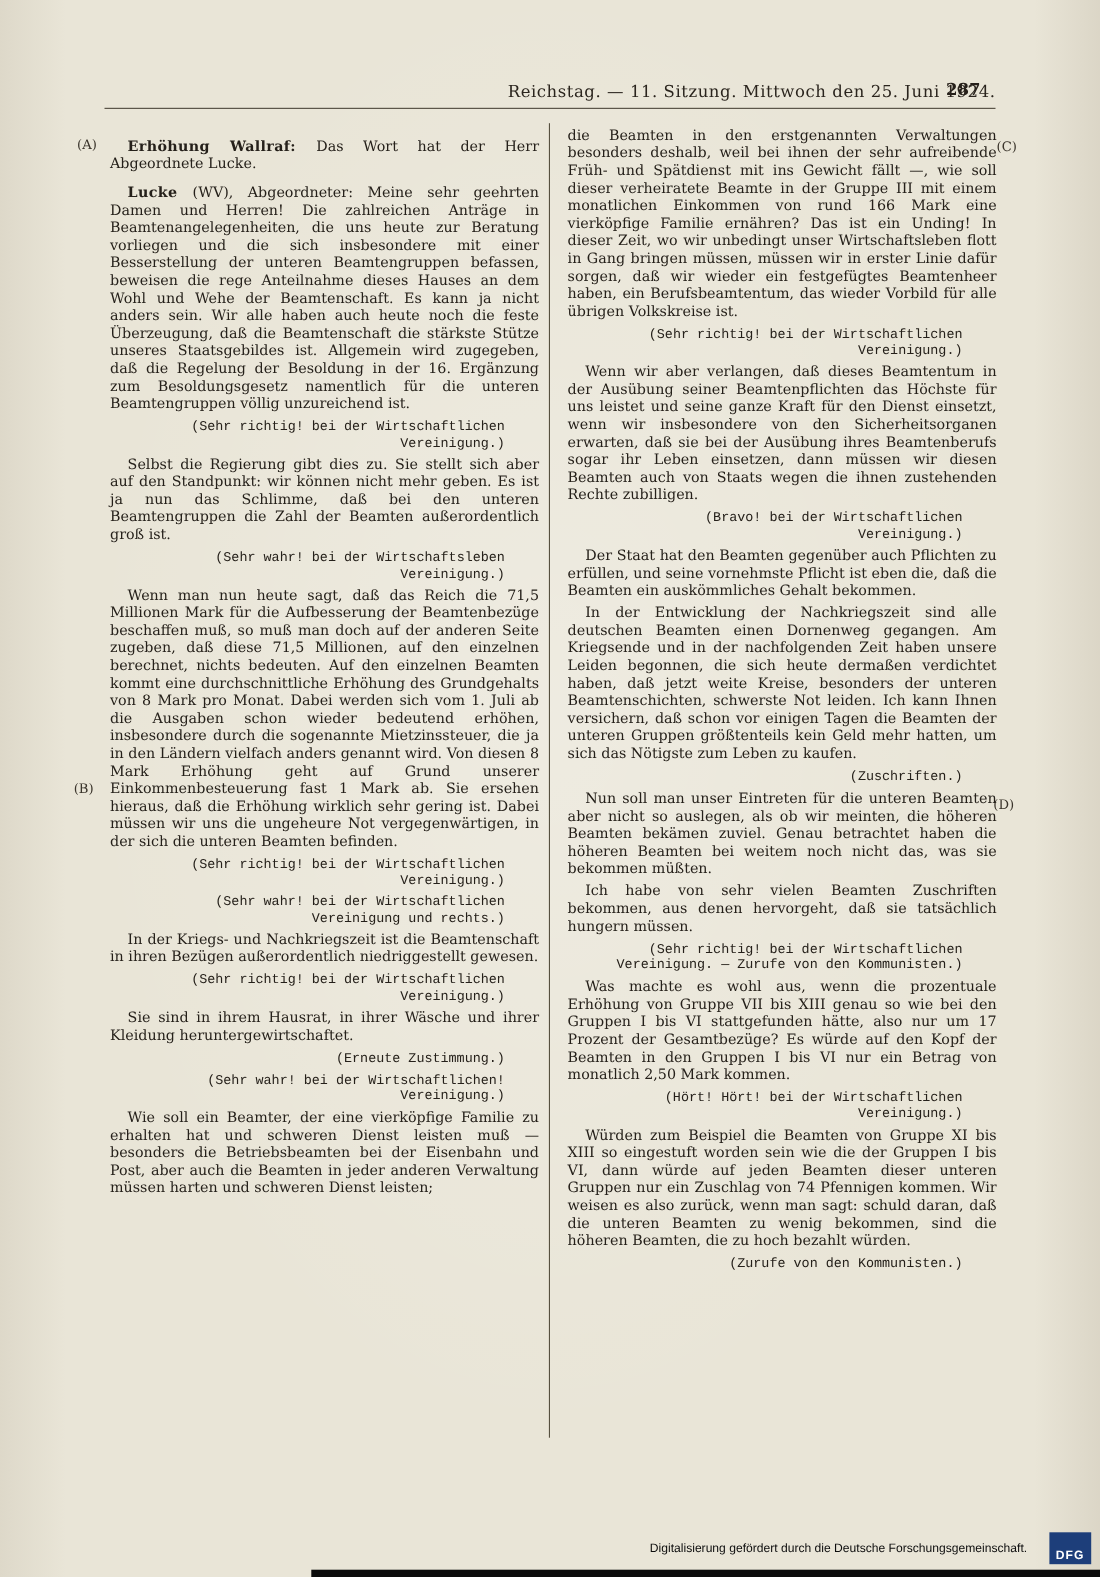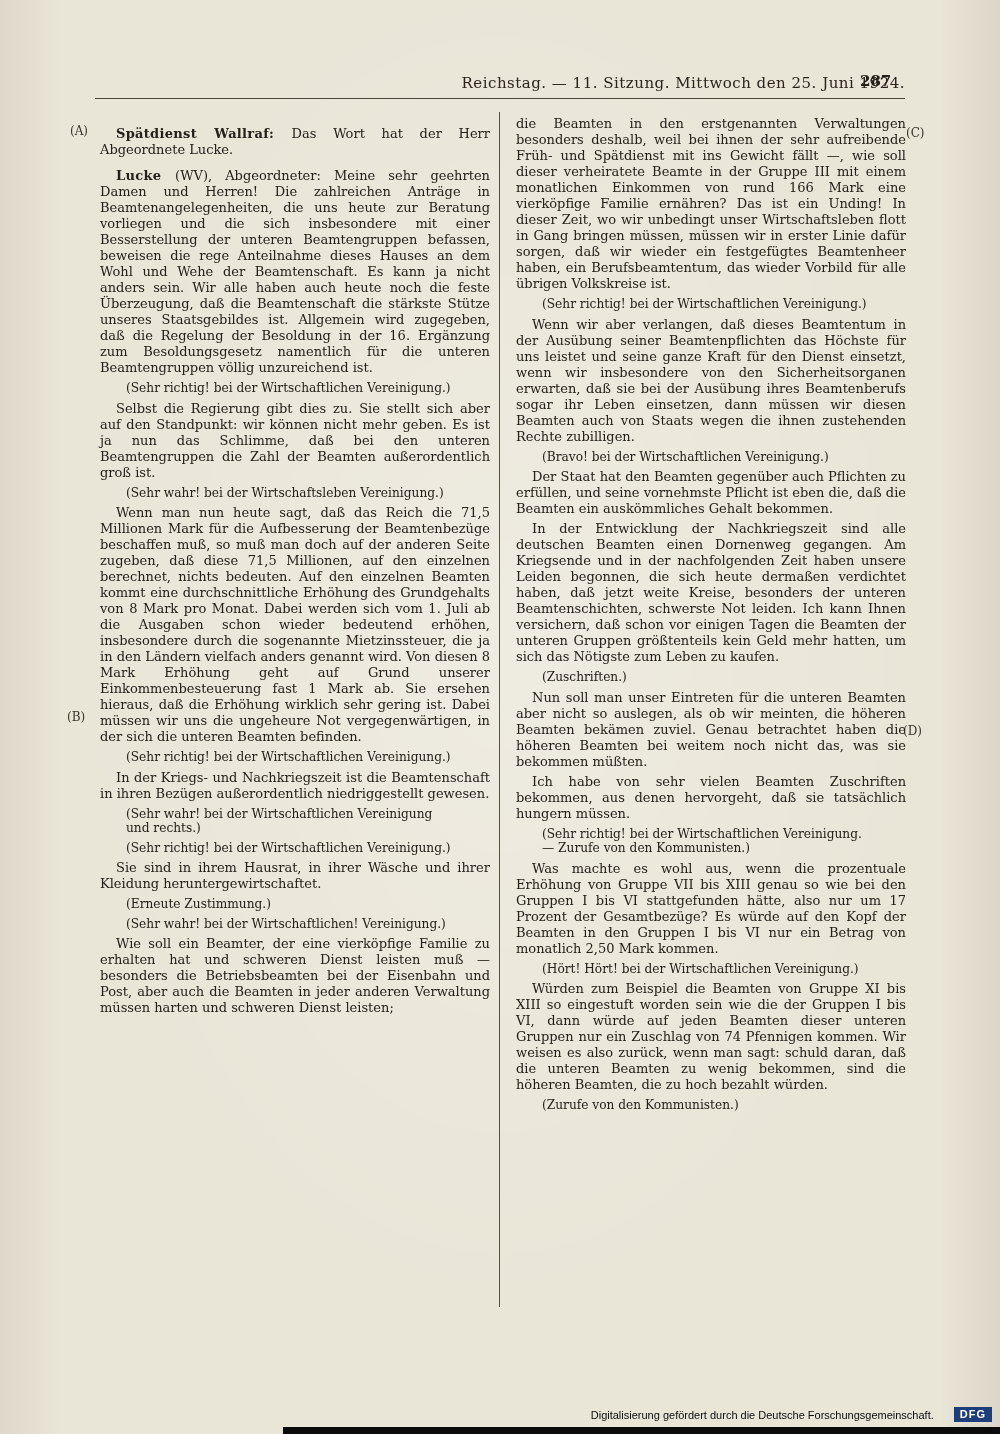--- a/index.html
+++ b/index.html
@@ -43,45 +43,46 @@
   .col{
     width:390px;
     font-size:13px;line-height:16px;
     text-align:justify;
   }
   .block{margin:0 0 3px 0;}
   .speech{text-indent:16px;margin-top:10px;}
   .paragraph{text-indent:16px;margin-top:4px;}
   .continuation{text-indent:0;margin-top:0;}
   .interjection{
-    text-align:left;
+    text-align:right;
     font-size:12.2px;line-height:14.5px;
     margin:5px 31px 5px 26px;
     text-indent:0;
+    font-family:Liberation Mono, monospace;
   }
   .speaker{font-weight:bold;letter-spacing:0.3px;}
   .margin-marker{
     position:absolute;
     font-size:12px;color:#3a342b;
     font-family:"DejaVu Serif","Liberation Serif",serif;
   }
   #marker-a{top:124px;left:70px;}
   #marker-b{top:710px;left:67px;}
   #marker-c{top:126px;left:906px;}
   #marker-d{top:724px;left:903px;}
   .footer-credit{
     position:absolute;bottom:12px;right:8px;
     display:flex;align-items:center;gap:20px;
     font-family:"Liberation Sans","DejaVu Sans",sans-serif;
     font-size:11px;color:#0d0d0d;
   }
   .dfg-badge{
     background:#1d3e7a;color:#ffffff;
     font-weight:bold;font-size:11px;
-    padding:1px 6px 2px 6px;
+    padding:15px 6px 2px 6px;
     letter-spacing:1px;
     font-family:"Liberation Sans","DejaVu Sans",sans-serif;
   }
   .bottom-edge{
     position:absolute;bottom:0;left:283px;width:717px;height:7px;
     background:#0b0b0b;
   }
 </style>
 </head>
 <body>
@@ -94,29 +95,29 @@
 
   <span class="margin-marker" id="marker-a">(A)</span>
   <span class="margin-marker" id="marker-b">(B)</span>
   <span class="margin-marker" id="marker-c">(C)</span>
   <span class="margin-marker" id="marker-d">(D)</span>
 
   <div class="col-divider"></div>
 
   <div class="columns">
     <div class="col" id="left-col">
-        <p class="block speech"><span class="speaker">Spätdienst Wallraf: </span>Das Wort hat der Herr Abgeordnete Lucke.</p>
+        <p class="block speech"><span class="speaker">Erhöhung Wallraf: </span>Das Wort hat der Herr Abgeordnete Lucke.</p>
         <p class="block speech"><span class="speaker">Lucke </span>(WV), Abgeordneter: Meine sehr geehrten Damen und Herren! Die zahlreichen Anträge in Beamtenangelegenheiten, die uns heute zur Beratung vorliegen und die sich insbesondere mit einer Besserstellung der unteren Beamtengruppen befassen, beweisen die rege Anteilnahme dieses Hauses an dem Wohl und Wehe der Beamtenschaft. Es kann ja nicht anders sein. Wir alle haben auch heute noch die feste Überzeugung, daß die Beamtenschaft die stärkste Stütze unseres Staatsgebildes ist. Allgemein wird zugegeben, daß die Regelung der Besoldung in der 16. Ergänzung zum Besoldungsgesetz namentlich für die unteren Beamtengruppen völlig unzureichend ist.</p>
         <p class="block interjection">(Sehr richtig! bei der Wirtschaftlichen Vereinigung.)</p>
         <p class="block paragraph">Selbst die Regierung gibt dies zu. Sie stellt sich aber auf den Standpunkt: wir können nicht mehr geben. Es ist ja nun das Schlimme, daß bei den unteren Beamtengruppen die Zahl der Beamten außerordentlich groß ist.</p>
         <p class="block interjection">(Sehr wahr! bei der Wirtschaftsleben Vereinigung.)</p>
         <p class="block paragraph">Wenn man nun heute sagt, daß das Reich die 71,5 Millionen Mark für die Aufbesserung der Beamtenbezüge beschaffen muß, so muß man doch auf der anderen Seite zugeben, daß diese 71,5 Millionen, auf den einzelnen berechnet, nichts bedeuten. Auf den einzelnen Beamten kommt eine durchschnittliche Erhöhung des Grundgehalts von 8 Mark pro Monat. Dabei werden sich vom 1. Juli ab die Ausgaben schon wieder bedeutend erhöhen, insbesondere durch die sogenannte Mietzinssteuer, die ja in den Ländern vielfach anders genannt wird. Von diesen 8 Mark Erhöhung geht auf Grund unserer Einkommenbesteuerung fast 1 Mark ab. Sie ersehen hieraus, daß die Erhöhung wirklich sehr gering ist. Dabei müssen wir uns die ungeheure Not vergegenwärtigen, in der sich die unteren Beamten befinden.</p>
         <p class="block interjection">(Sehr richtig! bei der Wirtschaftlichen Vereinigung.)</p>
+        <p class="block interjection">(Sehr wahr! bei der Wirtschaftlichen Vereinigung und rechts.)</p>
         <p class="block paragraph">In der Kriegs- und Nachkriegszeit ist die Beamtenschaft in ihren Bezügen außerordentlich niedriggestellt gewesen.</p>
-        <p class="block interjection">(Sehr wahr! bei der Wirtschaftlichen Vereinigung und rechts.)</p>
         <p class="block interjection">(Sehr richtig! bei der Wirtschaftlichen Vereinigung.)</p>
         <p class="block paragraph">Sie sind in ihrem Hausrat, in ihrer Wäsche und ihrer Kleidung heruntergewirtschaftet.</p>
         <p class="block interjection">(Erneute Zustimmung.)</p>
         <p class="block interjection">(Sehr wahr! bei der Wirtschaftlichen! Vereinigung.)</p>
         <p class="block paragraph">Wie soll ein Beamter, der eine vierköpfige Familie zu erhalten hat und schweren Dienst leisten muß — besonders die Betriebsbeamten bei der Eisenbahn und Post, aber auch die Beamten in jeder anderen Verwaltung müssen harten und schweren Dienst leisten;</p>
       </div>
     <div class="col" id="right-col">
         <p class="block continuation">die Beamten in den erstgenannten Verwaltungen besonders deshalb, weil bei ihnen der sehr aufreibende Früh- und Spätdienst mit ins Gewicht fällt —, wie soll dieser verheiratete Beamte in der Gruppe III mit einem monatlichen Einkommen von rund 166 Mark eine vierköpfige Familie ernähren? Das ist ein Unding! In dieser Zeit, wo wir unbedingt unser Wirtschaftsleben flott in Gang bringen müssen, müssen wir in erster Linie dafür sorgen, daß wir wieder ein festgefügtes Beamtenheer haben, ein Berufsbeamtentum, das wieder Vorbild für alle übrigen Volkskreise ist.</p>
         <p class="block interjection">(Sehr richtig! bei der Wirtschaftlichen Vereinigung.)</p>
         <p class="block paragraph">Wenn wir aber verlangen, daß dieses Beamtentum in der Ausübung seiner Beamtenpflichten das Höchste für uns leistet und seine ganze Kraft für den Dienst einsetzt, wenn wir insbesondere von den Sicherheitsorganen erwarten, daß sie bei der Ausübung ihres Beamtenberufs sogar ihr Leben einsetzen, dann müssen wir diesen Beamten auch von Staats wegen die ihnen zustehenden Rechte zubilligen.</p>

